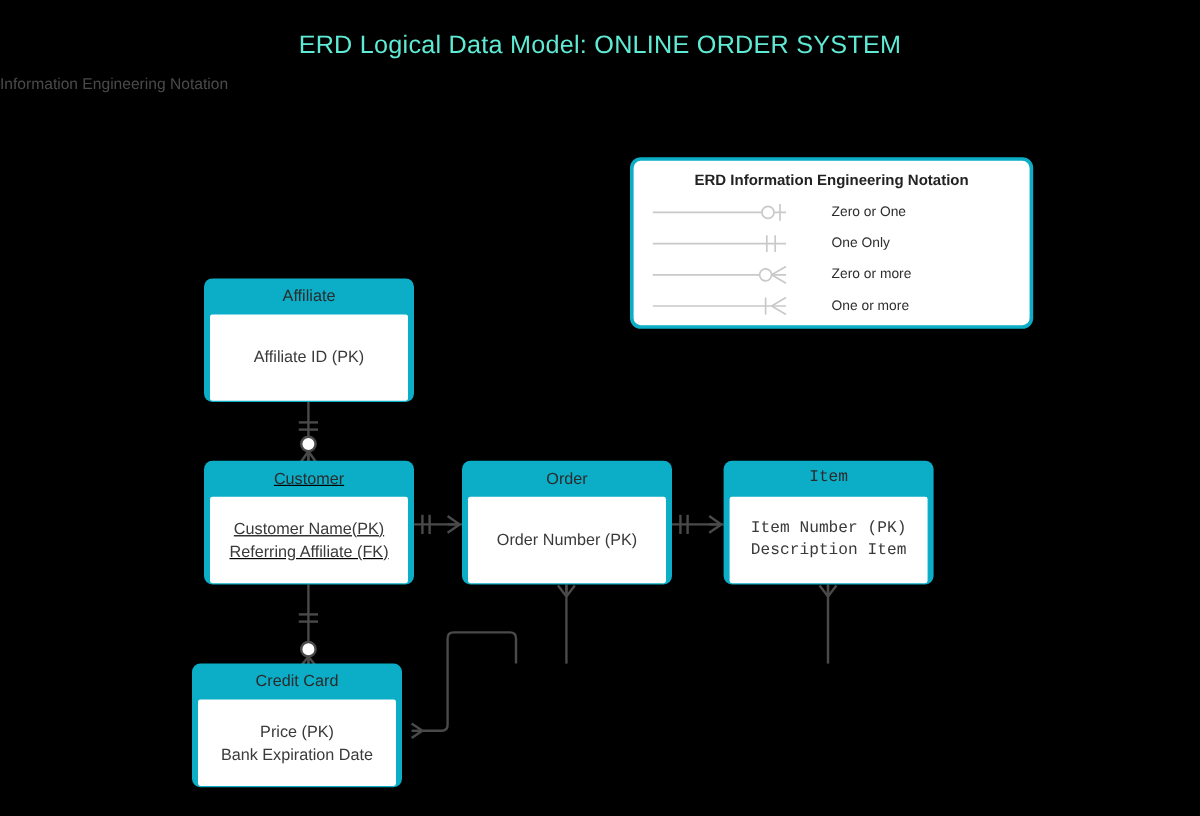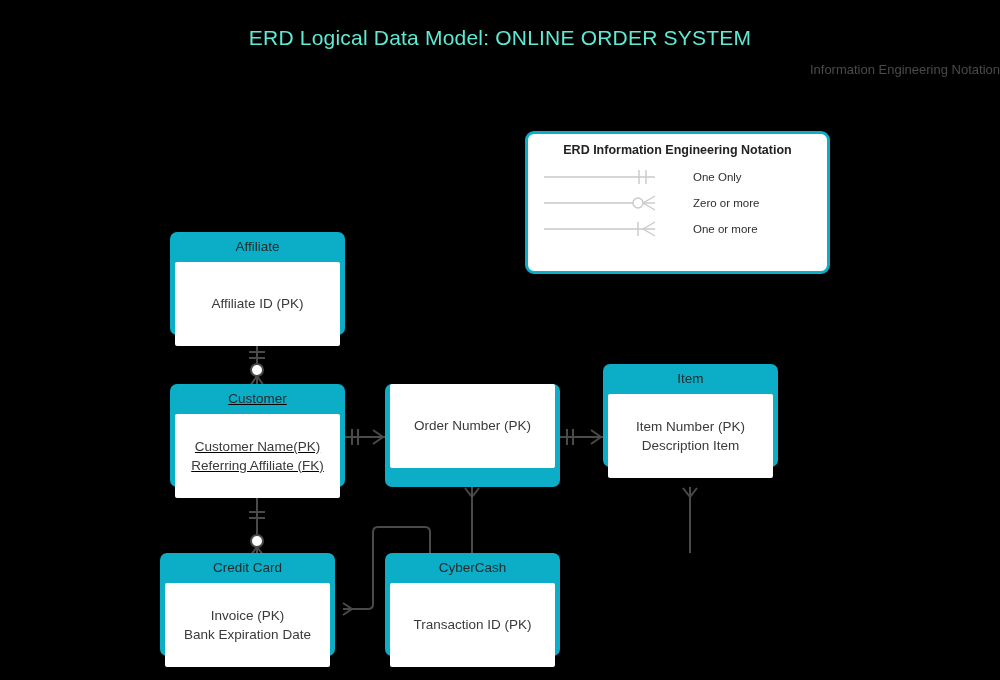--- a/index.html
+++ b/index.html
@@ -18,21 +18,21 @@
 
   
   #title {
     position: absolute; left: 0; top: 26px; width: 1000px;
     text-align: center;
     font-size: 21px; font-weight: 400; letter-spacing: .2px;
     color: #5eead4;
   }
   #subtitle {
     position: absolute; left: 0; top: 62px; width: 1000px;
-    text-align: right;
+    text-align: left;
     font-size: 13px; font-weight: 400;
     color: #4a4a4a;
   }
 
   
   .entity {
     position: absolute;
     width: 175px; height: 103px;
     background: #0BADC7;
     border-radius: 7px;
@@ -41,50 +41,50 @@
   }
   .entity .ent-title {
     height: 30px; line-height: 30px;
     text-align: center;
     font-size: 13.5px; color: #2b2b2b;
     background: transparent;
     white-space: nowrap;
     overflow: hidden;
   }
   .entity .ent-body {
-    height: 84px;
+    height: 72px;
     background: #ffffff;
     border-radius: 2px;
     display: flex;
     flex-direction: column;
     align-items: center;
     justify-content: center;
     gap: 1px;
   }
   .entity .attr {
     font-size: 13.5px;
     color: #3a3a3a;
     line-height: 18px;
     white-space: nowrap;
   }
 
   
   #ent-affiliate   { left: 170px; top: 232px; }
   #ent-customer    { left: 170px; top: 384px; text-decoration: underline; }
   #ent-order       { left: 385px; top: 384px; }
-  #ent-item        { left: 603px; top: 364px; }
+  #ent-item        { left: 603px; top: 384px; font-family: Liberation Mono, monospace; }
   #ent-creditcard  { left: 160px; top: 553px; }
   #ent-cybercash   { left: 385px; top: 553px; }
   #ent-shipping    { left: 603px; top: 553px; }
 
   
   #legend {
     position: absolute;
     left: 525px; top: 131px;
-    width: 305px; height: 143px;
+    width: 336px; height: 143px;
     background: #ffffff;
     border: 3px solid #0BADC7;
     border-radius: 9px;
     padding: 9px 14px 6px 14px;
   }
   #legend .legend-title {
     text-align: center;
     font-size: 12.5px;
     font-weight: bold;
     color: #222222;
@@ -185,52 +185,58 @@
 
   <div class="entity" id="ent-customer">
     <div class="ent-title">Customer</div>
     <div class="ent-body">
       <div class="attr">Customer Name(PK)</div>
       <div class="attr">Referring Affiliate (FK)</div>
     </div>
   </div>
 
   <div class="entity" id="ent-order">
+    <div class="ent-title">Order</div>
     <div class="ent-body">
       <div class="attr">Order Number (PK)</div>
     </div>
   </div>
 
   <div class="entity" id="ent-item">
     <div class="ent-title">Item</div>
     <div class="ent-body">
       <div class="attr">Item Number (PK)</div>
       <div class="attr">Description Item</div>
     </div>
   </div>
 
   <div class="entity" id="ent-creditcard">
     <div class="ent-title">Credit Card</div>
     <div class="ent-body">
-      <div class="attr">Invoice (PK)</div>
+      <div class="attr">Price (PK)</div>
       <div class="attr">Bank Expiration Date</div>
     </div>
   </div>
 
-  <div class="entity" id="ent-cybercash">
-    <div class="ent-title">CyberCash</div>
-    <div class="ent-body">
-      <div class="attr">Transaction ID (PK)</div>
-    </div>
-  </div>
 
 
   <div id="legend">
     <div class="legend-title">ERD Information Engineering Notation</div>
 
+    <div class="legend-row">
+      <svg class="legend-sym" viewBox="0 0 115 22">
+        <g stroke="#c9c9c9" stroke-width="1.4" fill="none">
+          <line x1="2" y1="11" x2="93" y2="11"></line>
+          <circle cx="98" cy="11" r="5" fill="none"></circle>
+          <line x1="108" y1="4" x2="108" y2="18"></line>
+          <line x1="103" y1="11" x2="113" y2="11"></line>
+        </g>
+      </svg>
+      <span class="legend-label">Zero or One</span>
+    </div>
 
     <div class="legend-row">
       <svg class="legend-sym" viewBox="0 0 115 22">
         <g stroke="#c9c9c9" stroke-width="1.4" fill="none">
           <line x1="2" y1="11" x2="113" y2="11"></line>
           <line x1="97" y1="4" x2="97" y2="18"></line>
           <line x1="104" y1="4" x2="104" y2="18"></line>
         </g>
       </svg>
       <span class="legend-label">One Only</span>

